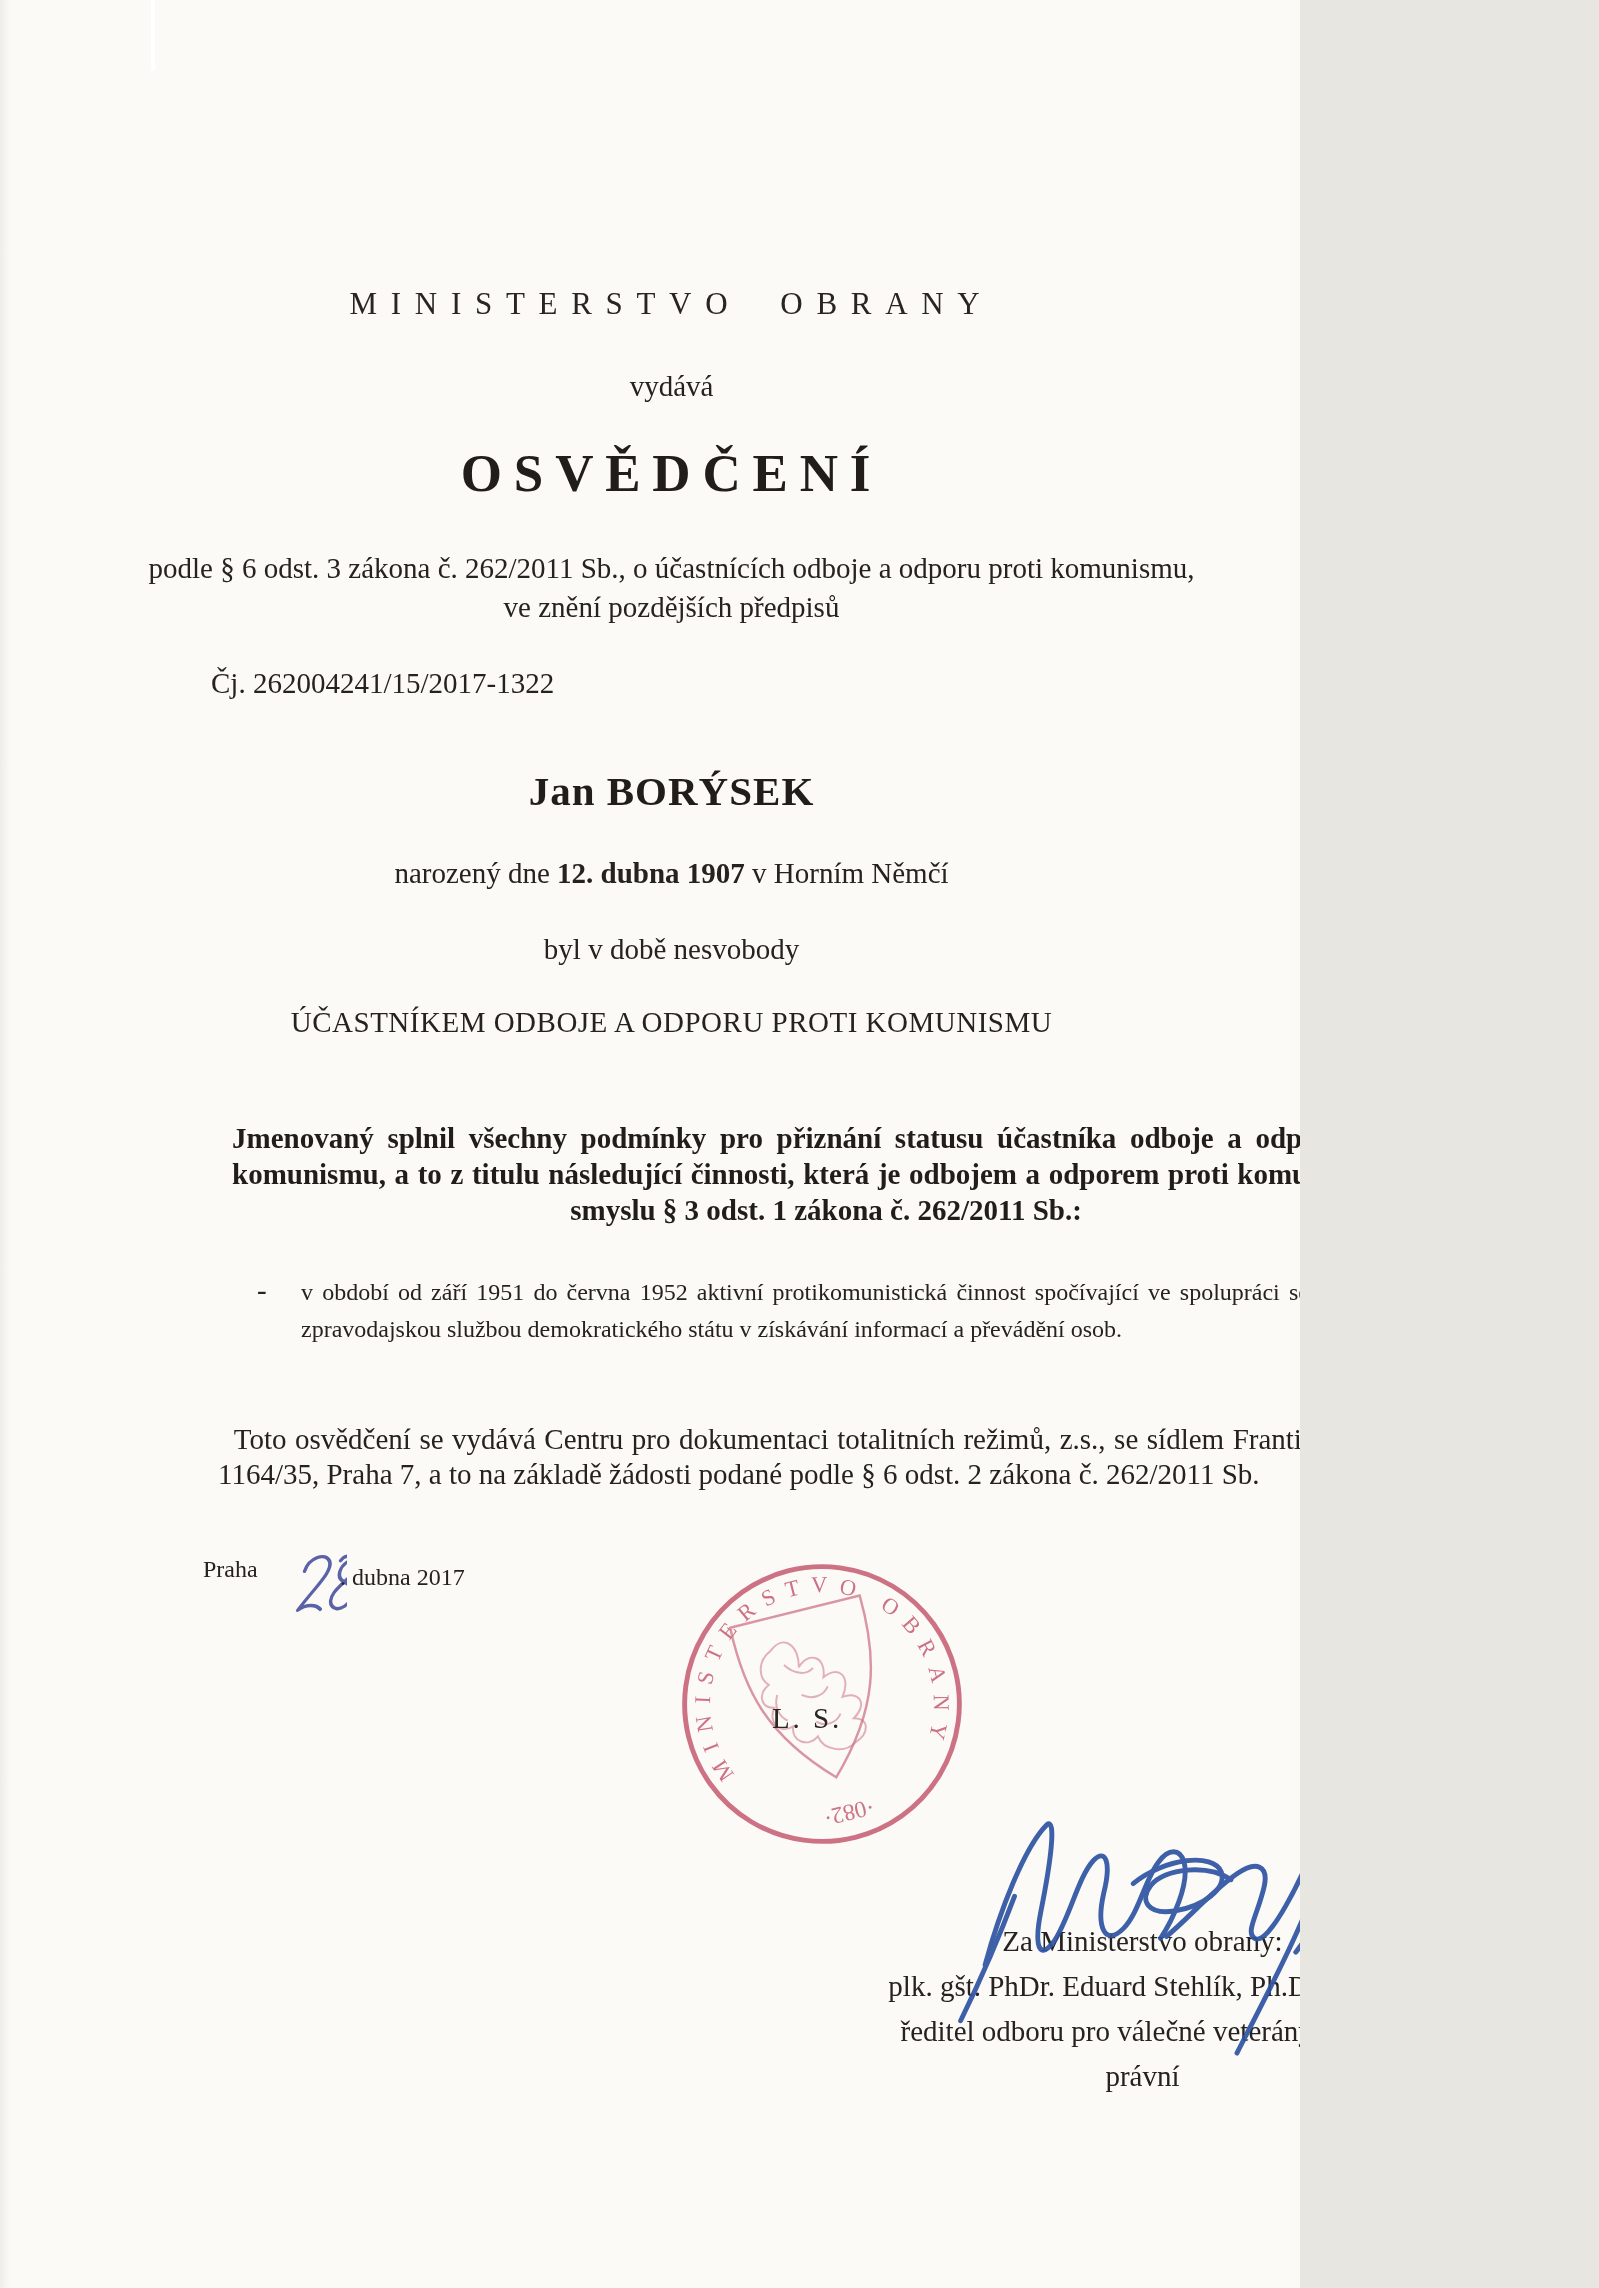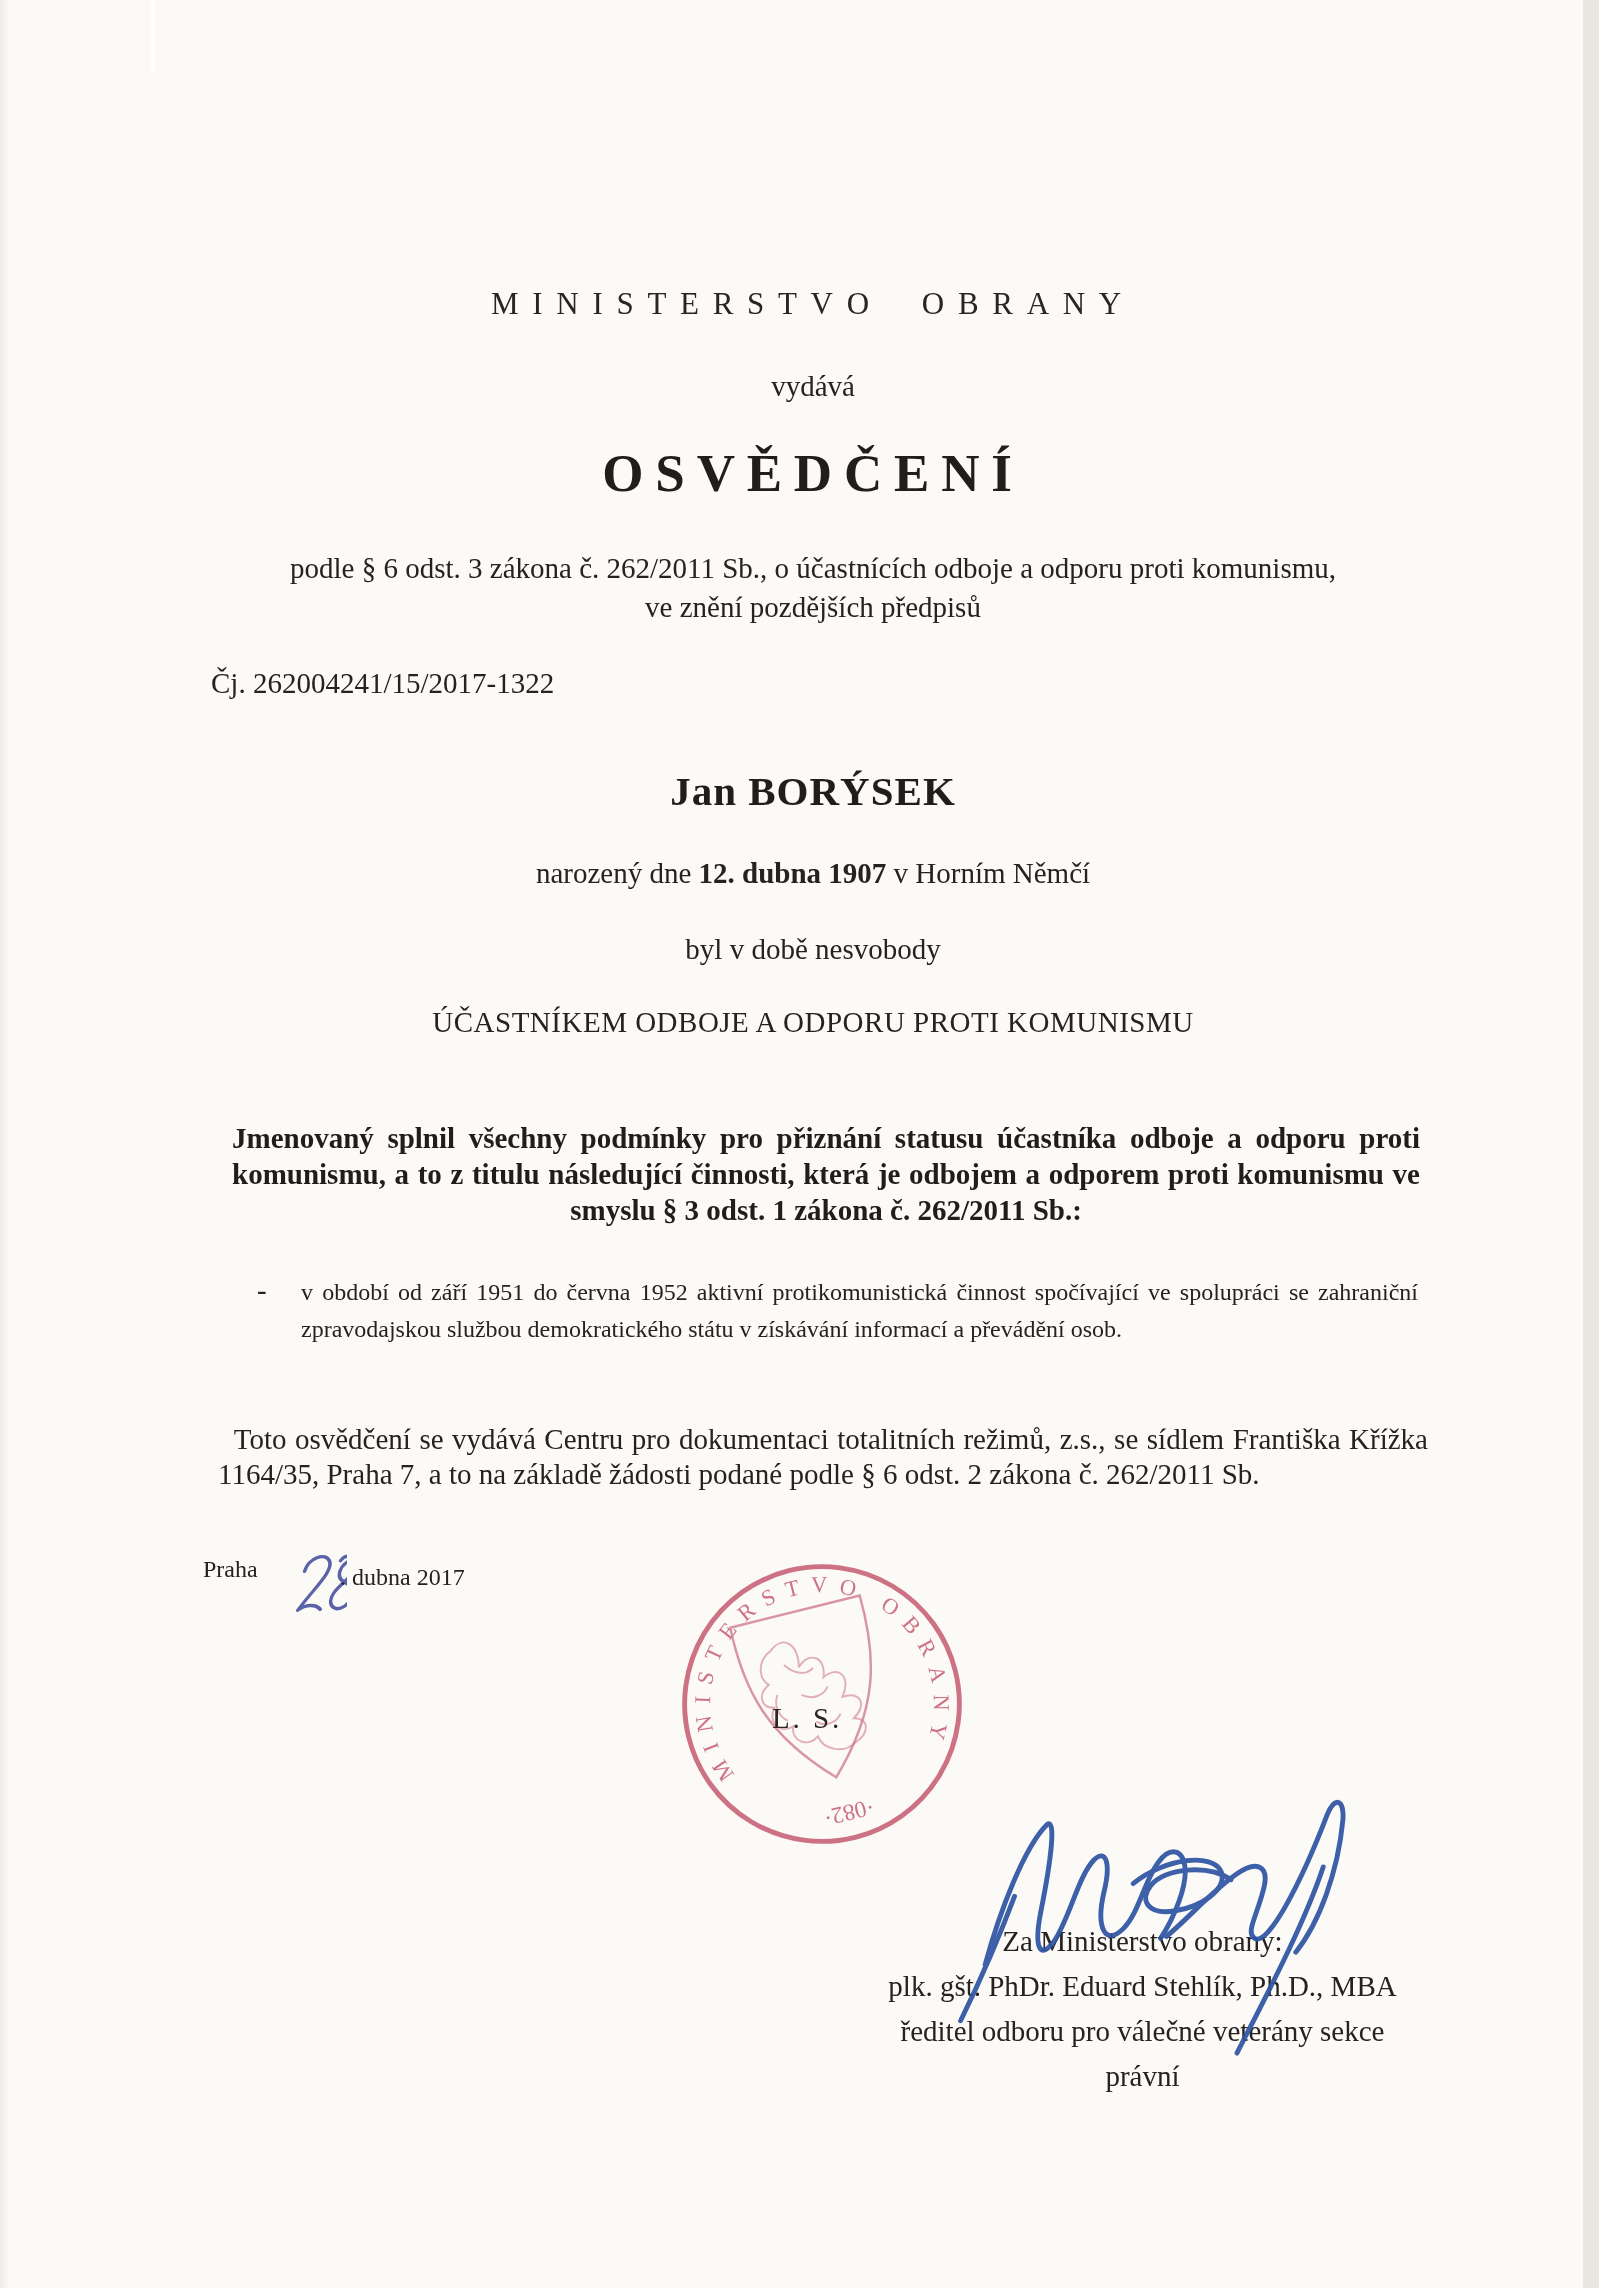--- a/index.html
+++ b/index.html
@@ -2,21 +2,21 @@
 <html><head>
 <meta charset="utf-8">
 <style>
   * { margin:0; padding:0; box-sizing:border-box; }
   html,body { width:1600px; height:2289px; }
   body{
     font-family:"Liberation Serif","DejaVu Serif",serif;
     background:#e8e6e1;
   }
   .page{
-    position:relative; width:1583px; height:2289px;
+    position:relative; width:1300px; height:2289px;
     background:linear-gradient(90deg,#efede8 0px,#fbfaf6 9.8px,#fbfaf6 100%);
     overflow:hidden; color:#262220;text-decoration:underline;
   }
   .scan-streak{ position:absolute; left:151px; top:0; width:3.9px; height:71px;
     background:#ffffff; opacity:.85; }
   .abs{ position:absolute; }
   .center-block{ position:absolute; left:0; right:-43px; text-align:center; }
   .ministry{ top:286px; font-size:31px; letter-spacing:13.7px; word-spacing:17.6px; color:#2a2522;}
   .issues{ top:370px; font-size:29px; }
   .doc-title{ top:443px; font-size:53px; font-weight:700; letter-spacing:11.8px; color:#211d1a;}

